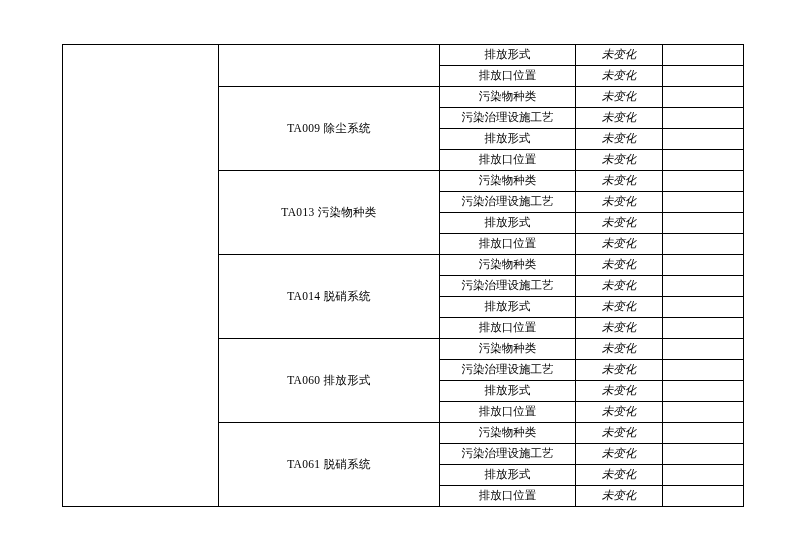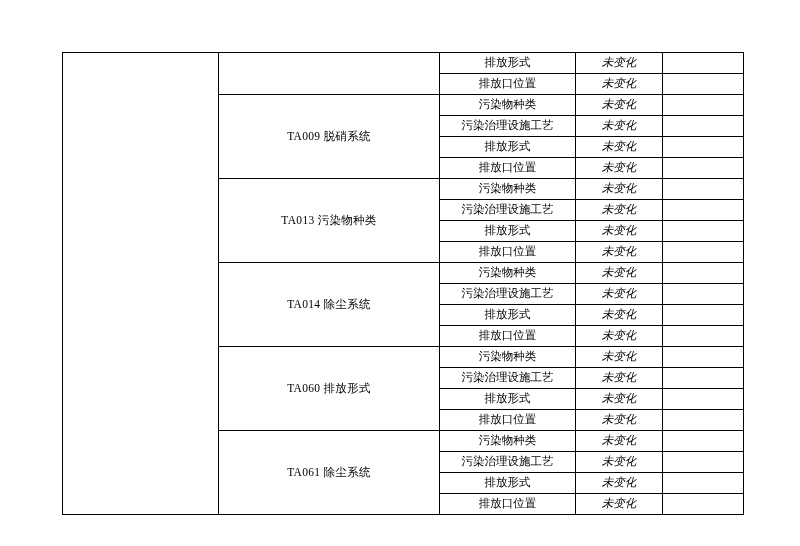--- a/index.html
+++ b/index.html
@@ -16,21 +16,21 @@
   }
   .page {
     position: relative;
     width: 800px;
     height: 546px;
     background: #ffffff;
   }
   .table-wrap {
     position: absolute;
     left: 62px;
-    top: 52px;
+    top: 44px;
     width: 676px;
   }
   table.doc-table {
     border-collapse: collapse;
     table-layout: fixed;
     width: 676px;
   }
   table.doc-table td {
     border: 1px solid #000000;
     font-size: 11.5px;
@@ -88,21 +88,21 @@
           <td class="col-d">
             <span class="cell-text">未变化</span>
           </td>
           <td class="col-e">
             <span class="cell-text"></span>
           </td>
         </tr>
 
         <tr>
           <td class="col-b sys-name" rowspan="4">
-            <span class="cell-text">TA009 脱硝系统</span>
+            <span class="cell-text">TA009 除尘系统</span>
           </td>
           <td class="col-c">
             <span class="cell-text">污染物种类</span>
           </td>
           <td class="col-d">
             <span class="cell-text">未变化</span>
           </td>
           <td class="col-e">
             <span class="cell-text"></span>
           </td>
@@ -184,21 +184,21 @@
           <td class="col-d">
             <span class="cell-text">未变化</span>
           </td>
           <td class="col-e">
             <span class="cell-text"></span>
           </td>
         </tr>
 
         <tr>
           <td class="col-b sys-name" rowspan="4">
-            <span class="cell-text">TA014 除尘系统</span>
+            <span class="cell-text">TA014 脱硝系统</span>
           </td>
           <td class="col-c">
             <span class="cell-text">污染物种类</span>
           </td>
           <td class="col-d">
             <span class="cell-text">未变化</span>
           </td>
           <td class="col-e">
             <span class="cell-text"></span>
           </td>
@@ -280,21 +280,21 @@
           <td class="col-d">
             <span class="cell-text">未变化</span>
           </td>
           <td class="col-e">
             <span class="cell-text"></span>
           </td>
         </tr>
 
         <tr>
           <td class="col-b sys-name" rowspan="4">
-            <span class="cell-text">TA061 除尘系统</span>
+            <span class="cell-text">TA061 脱硝系统</span>
           </td>
           <td class="col-c">
             <span class="cell-text">污染物种类</span>
           </td>
           <td class="col-d">
             <span class="cell-text">未变化</span>
           </td>
           <td class="col-e">
             <span class="cell-text"></span>
           </td>

